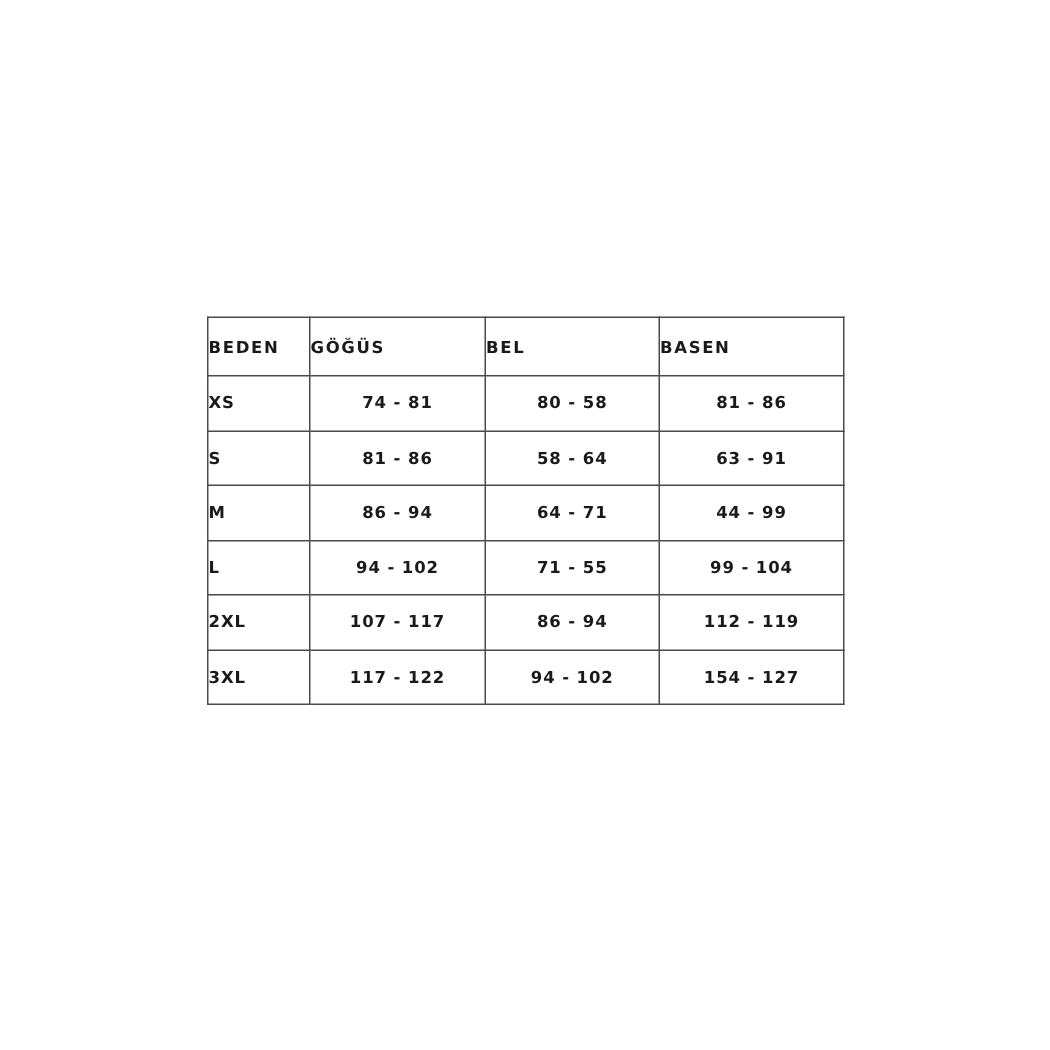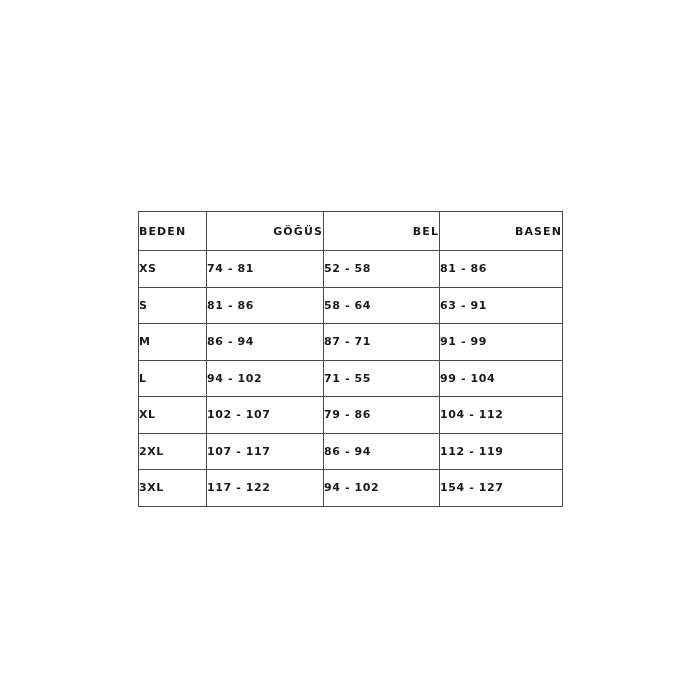--- a/index.html
+++ b/index.html
@@ -50,24 +50,25 @@
   .col-beden { width: 68px; }
   .col-gogus { width: 117px; }
   .col-bel   { width: 116px; }
   .col-basen { width: 123px; }
 
   th.h-beden, td.c-beden {
     text-align: left;
     padding-left: 14px;
   }
   th.h-gogus, th.h-bel, th.h-basen {
-    text-align: right;
+    text-align: left;
     padding-left: 38px;
   }
   td.c-gogus, td.c-bel, td.c-basen {
+    text-align: center;
   }
 </style>
 </head>
 <body>
 
 <div class="page">
   <div class="size-table-wrap">
     <table class="size-table">
       <colgroup>
         <col class="col-beden">
@@ -80,46 +81,40 @@
           <th class="h-beden">BEDEN</th>
           <th class="h-gogus">GÖĞÜS</th>
           <th class="h-bel">BEL</th>
           <th class="h-basen">BASEN</th>
         </tr>
       </thead>
       <tbody>
         <tr>
           <td class="c-beden">XS</td>
           <td class="c-gogus">74 - 81</td>
-          <td class="c-bel">52 - 58</td>
+          <td class="c-bel">80 - 58</td>
           <td class="c-basen">81 - 86</td>
         </tr>
         <tr>
           <td class="c-beden">S</td>
           <td class="c-gogus">81 - 86</td>
           <td class="c-bel">58 - 64</td>
           <td class="c-basen">63 - 91</td>
         </tr>
         <tr>
           <td class="c-beden">M</td>
           <td class="c-gogus">86 - 94</td>
-          <td class="c-bel">87 - 71</td>
-          <td class="c-basen">91 - 99</td>
+          <td class="c-bel">64 - 71</td>
+          <td class="c-basen">44 - 99</td>
         </tr>
         <tr>
           <td class="c-beden">L</td>
           <td class="c-gogus">94 - 102</td>
           <td class="c-bel">71 - 55</td>
           <td class="c-basen">99 - 104</td>
-        </tr>
-        <tr>
-          <td class="c-beden">XL</td>
-          <td class="c-gogus">102 - 107</td>
-          <td class="c-bel">79 - 86</td>
-          <td class="c-basen">104 - 112</td>
         </tr>
         <tr>
           <td class="c-beden">2XL</td>
           <td class="c-gogus">107 - 117</td>
           <td class="c-bel">86 - 94</td>
           <td class="c-basen">112 - 119</td>
         </tr>
         <tr>
           <td class="c-beden">3XL</td>
           <td class="c-gogus">117 - 122</td>

